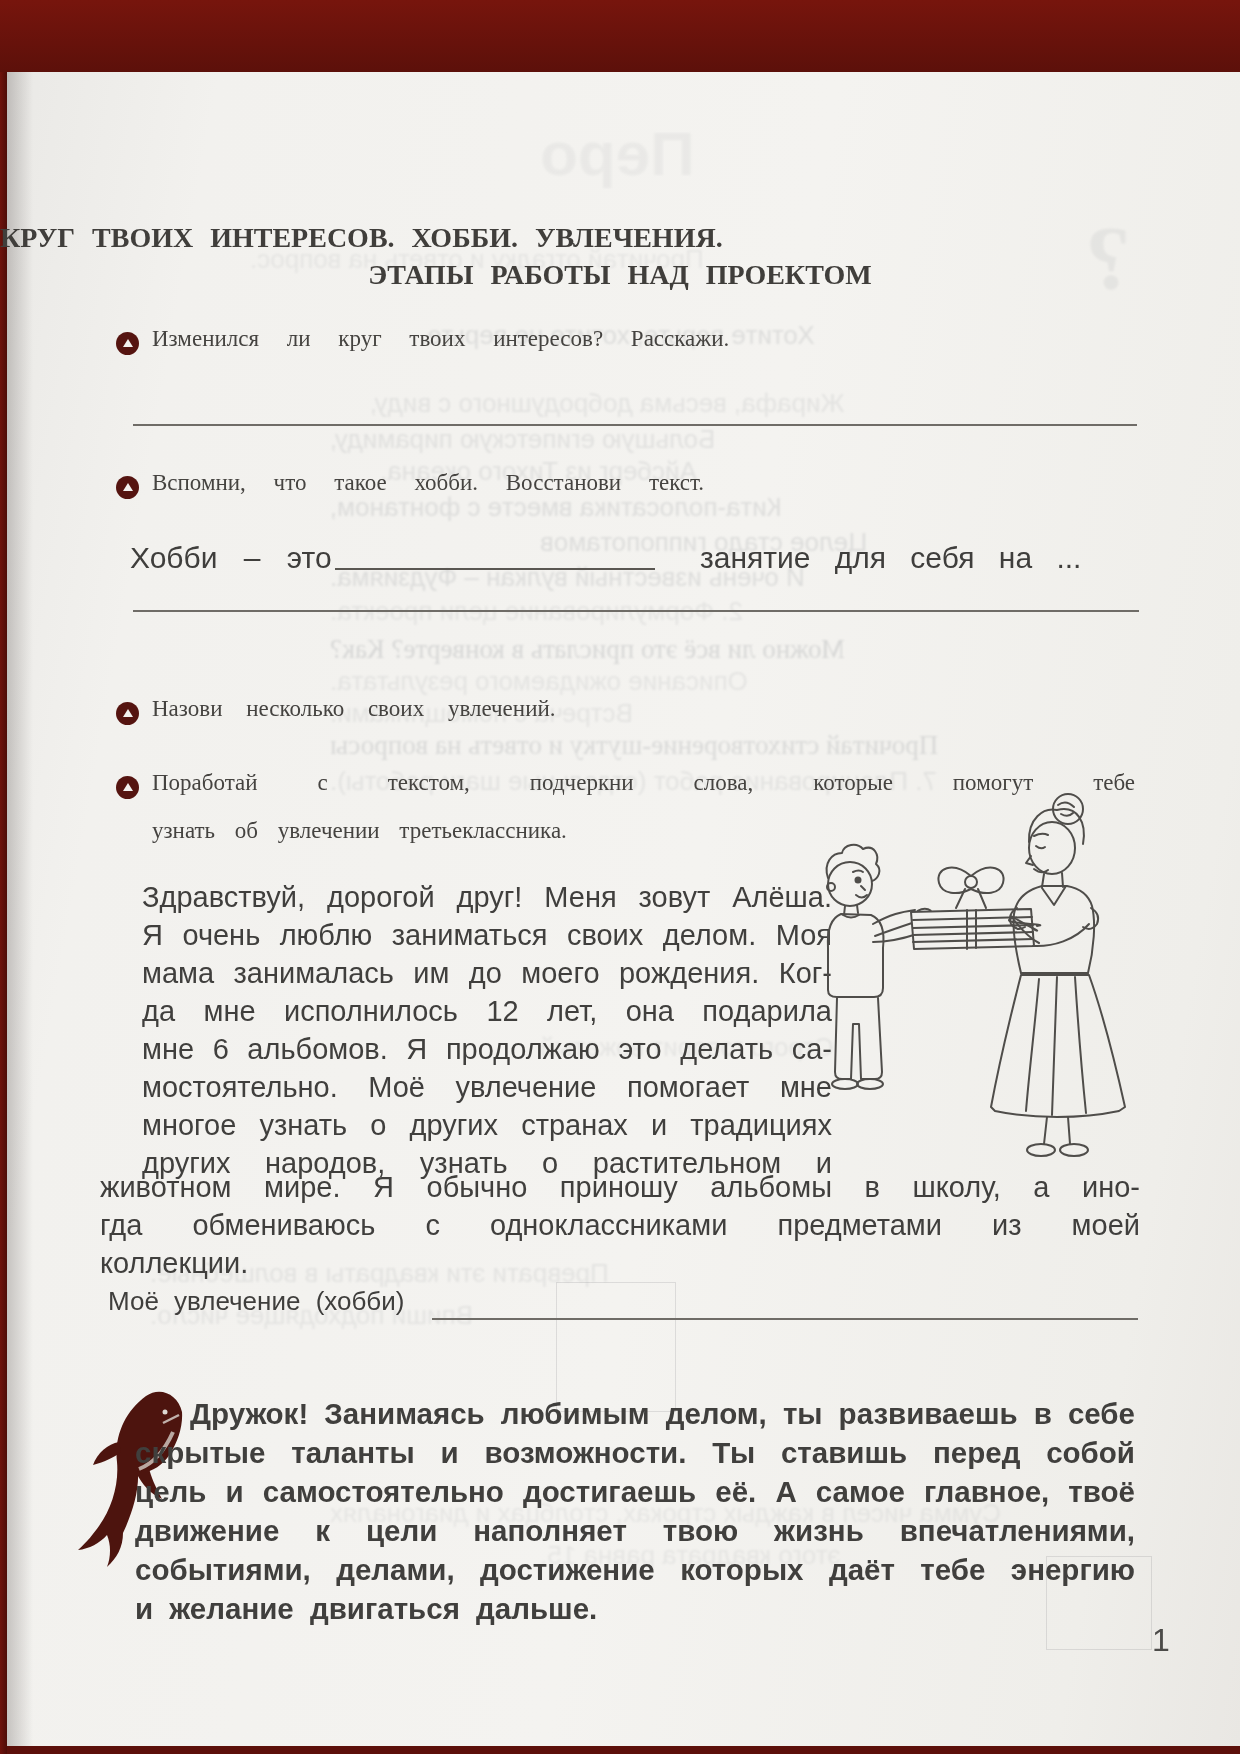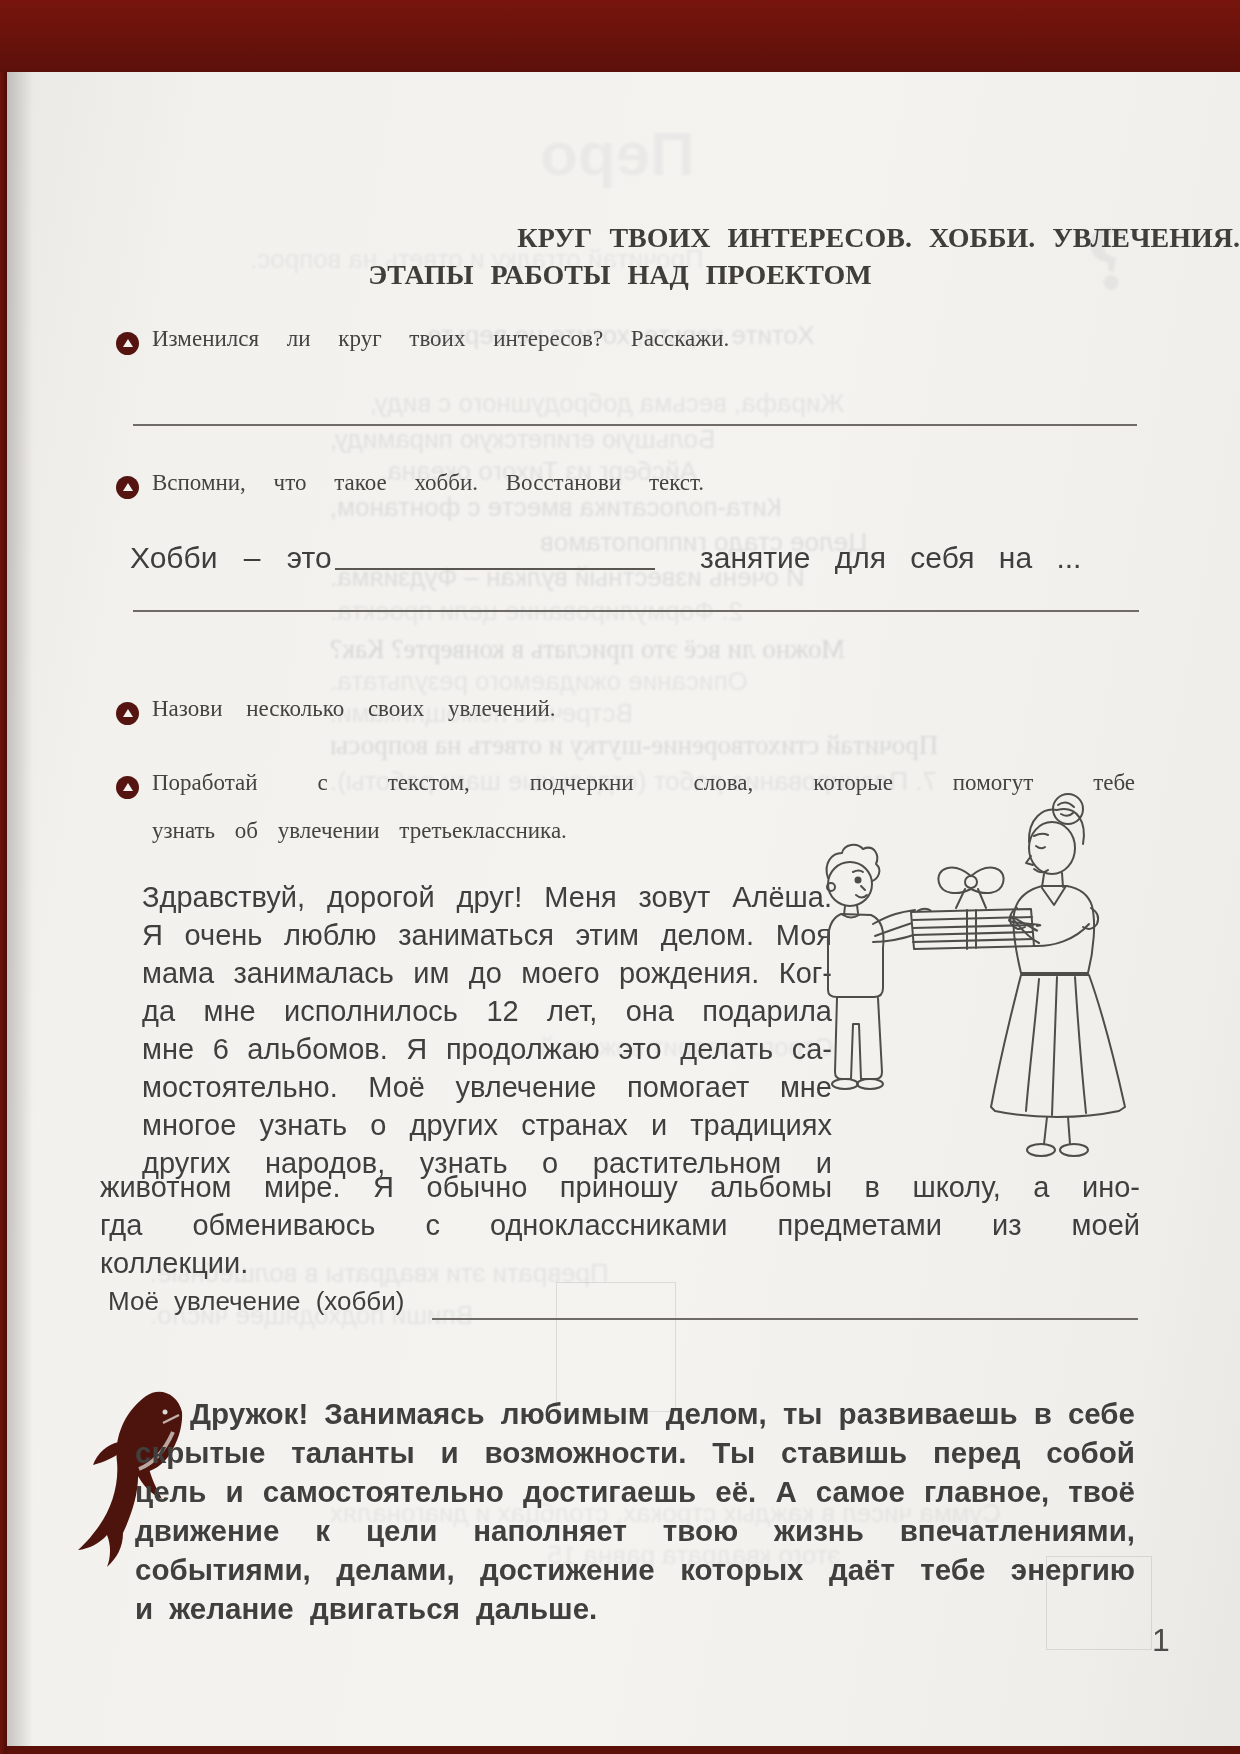--- a/index.html
+++ b/index.html
@@ -12,21 +12,21 @@
   .sans{font-family:"Liberation Sans",sans-serif;}
   
   .band-top{left:0;top:0;width:1240px;height:72px;background:linear-gradient(#77150d,#5c100a);}
   .band-bottom{left:0;top:1746px;width:1240px;height:8px;background:#5c100a;}
   .band-left{left:0;top:72px;width:7px;height:1682px;background:linear-gradient(90deg,#6e130c,#4e0d08);}
   .gutter-shadow{left:7px;top:72px;width:26px;height:1674px;
         background:linear-gradient(90deg,rgba(40,30,28,.22),rgba(40,30,28,0));}
   
   .lesson-title{left:0;top:146px;width:1240px;text-align:center;font-weight:bold;
         font-size:35px;letter-spacing:3px;word-spacing:20px;color:#3b3a38;}
-  .head1{left:0;top:222px;width:1240px;text-align:right;font-weight:bold;font-size:28px;word-spacing:10px;color:#403e3b;}
+  .head1{left:0;top:222px;width:1240px;text-align:left;font-weight:bold;font-size:28px;word-spacing:10px;color:#403e3b;}
   .head2{left:0;top:259px;width:1240px;text-align:center;font-weight:bold;font-size:28px;word-spacing:10px;color:#403e3b;}
   
   .bullet{width:23px;height:23px;border-radius:50%;background:#551410;
         display:flex;align-items:center;justify-content:center;}
   .bullet .tri{width:0;height:0;border-left:5px solid transparent;border-right:5px solid transparent;
         border-bottom:8px solid #f2f1ee;margin-top:-2px;}
   .task-text{font-size:23px;color:#454340;}
   .rule{height:0;border-top:2px solid #6f6c67;}
   .blank{height:0;border-bottom:2px solid #5a5752;}
   
@@ -99,21 +99,21 @@
   <div class="abs serif task-text nw" style="left:152px;top:696px;word-spacing:18px;">Назови несколько своих увлечений.</div>
 
   <div class="abs bullet" style="left:116px;top:776px;">
       <span class="tri"></span>
     </div>
   <div class="abs serif task-text" style="left:152px;top:770px;width:983px;text-align:justify;text-align-last:justify;">Поработай с текстом, подчеркни слова, которые помогут тебе</div>
   <div class="abs serif task-text nw" style="left:152px;top:818px;word-spacing:14px;">узнать об увлечении третьеклассника.</div>
 
   <div class="abs" style="left:100px;top:878px;width:690px;margin-left:42px;">
     <div class="letter-line">Здравствуй, дорогой друг! Меня зовут Алёша.</div>
-    <div class="letter-line">Я очень люблю заниматься этим делом. Моя</div>
+    <div class="letter-line">Я очень люблю заниматься своих делом. Моя</div>
     <div class="letter-line">мама занималась им до моего рождения. Ког-</div>
     <div class="letter-line">да мне исполнилось 12 лет, она подарила</div>
     <div class="letter-line">мне 6 альбомов. Я продолжаю это делать са-</div>
     <div class="letter-line">мостоятельно. Моё увлечение помогает мне</div>
     <div class="letter-line">многое узнать о других странах и традициях</div>
     <div class="letter-line">других народов, узнать о растительном и</div>
   </div>
 
   <div class="abs" style="left:100px;top:1168px;width:1040px;">
     <div class="letter-line">животном мире. Я обычно приношу альбомы в школу, а ино-</div>

